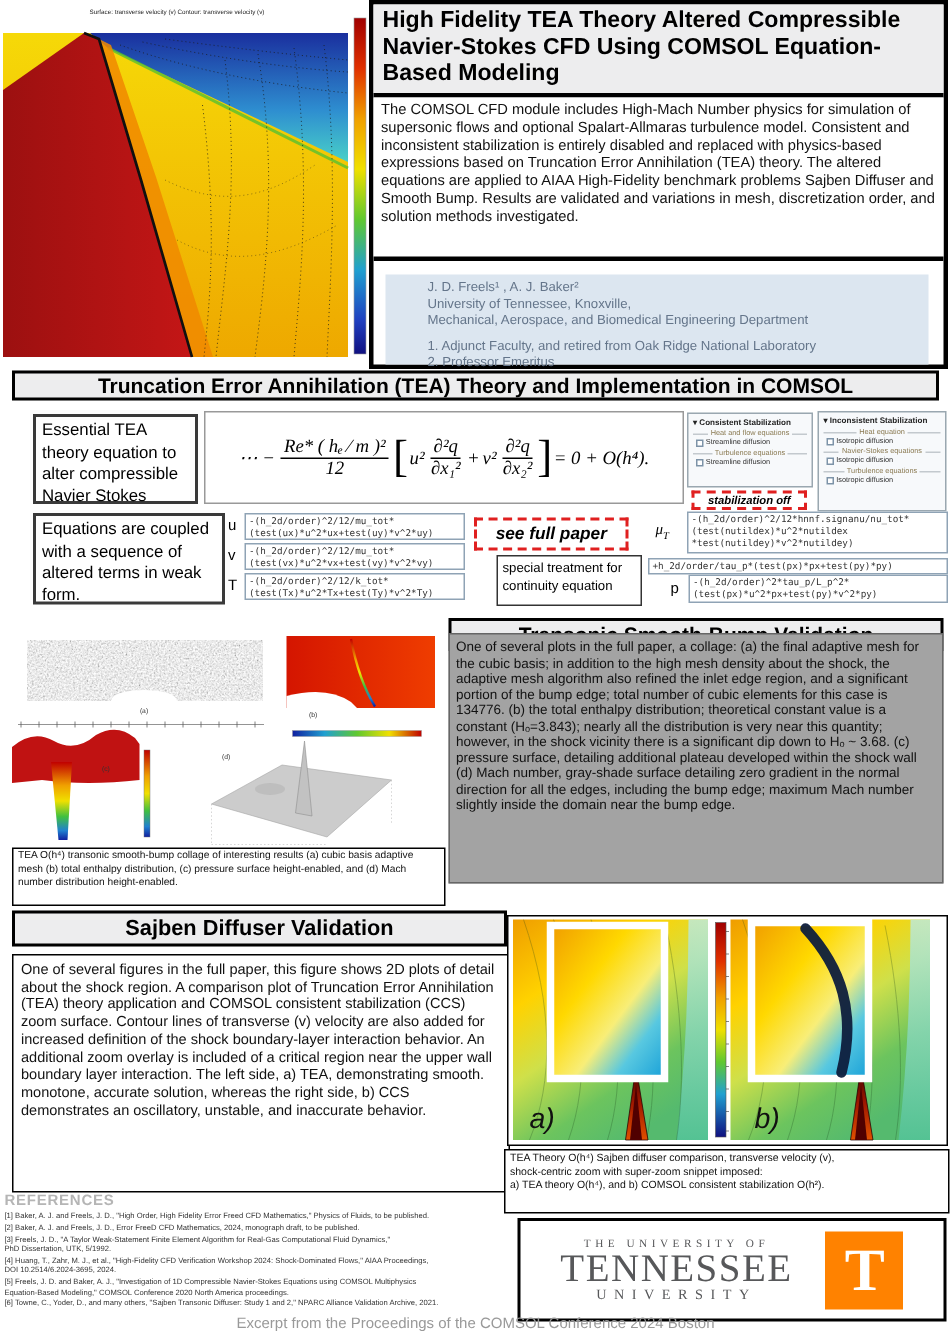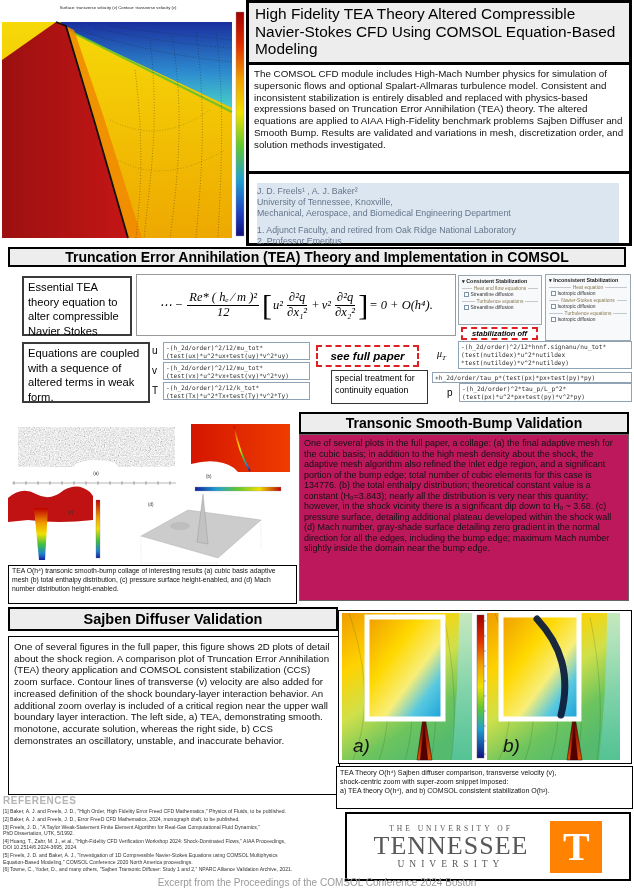--- a/index.html
+++ b/index.html
@@ -3,25 +3,25 @@
 <meta charset="utf-8">
 <style>
   *{margin:0;padding:0;box-sizing:border-box}
   body{background:#cfcfcf;font-family:"Liberation Sans",sans-serif}
   #poster{position:relative;width:634px;height:896px;background:#fff;overflow:hidden;margin:0 auto}
   .abs{position:absolute}
 
   
   #right-block{left:246px;top:0;width:386px;height:246px;border:3px solid #000;background:#fff}
   #title-box{width:100%;height:62px;background:#ededee;border-bottom:3px solid #000;padding:2px 6px}
-  #title-box h1{font-size:15.4px;line-height:1.14;font-weight:normal;color:#000}
+  #title-box h1{font-size:15.4px;line-height:1.14;font-weight:bold;color:#000}
   #abstract-box{width:100%;height:109px;border-bottom:3px solid #000;background:#fff;padding:3px 5px;
     font-size:9.8px;line-height:1.2;color:#111}
   #authors-box{position:absolute;left:8px;top:180px;width:362px;height:60px;background:#dce6f0;
-    padding:3px 0;font-size:8.8px;line-height:1.26;color:#64758a}
+    padding:3px 28px;font-size:8.8px;line-height:1.26;color:#64758a}
   #authors-box .gap{height:6px}
 
   
   .sec-hdr{border:2.5px solid #000;background:#ededee;font-weight:bold;color:#000;
     display:flex;align-items:center;justify-content:center}
 
   
   .note-box{border:2px solid #3a3a3a;background:#fff;font-size:11.2px;line-height:1.3;color:#000;padding:2px 4px}
   #eq-box{left:136px;top:274px;width:320px;height:62px;border:1px solid #999;background:#fff;
     display:flex;align-items:center;justify-content:center;font-family:"Liberation Serif",serif;
@@ -40,21 +40,21 @@
 
   
   .ui-panel{position:absolute;background:#f7f9fb;border:1px solid #9aa7b0;padding:2px 3px;font-size:4.9px;color:#333}
   .ui-title{font-weight:bold;font-size:5.4px;color:#222;margin-bottom:1px;white-space:nowrap}
   .grp{display:flex;align-items:center;gap:2px;color:#8a7a52;margin-top:1.5px;white-space:nowrap}
   .grp::before,.grp::after{content:"";flex:1;border-top:1px solid #c3c9ce;min-width:2px}
   .chk{display:flex;align-items:center;gap:2px;margin:1.5px 0 0 2px;white-space:nowrap;color:#333}
   .cbx{width:4.5px;height:4.5px;border:1px solid #7d93a8;background:#fff;flex:0 0 auto}
 
   
-  #bump-body{left:299px;top:434px;width:330px;height:167px;border:1.5px solid #666;background:#be185d;
+  #bump-body{left:299px;top:422px;width:330px;height:167px;border:1.5px solid #666;background:#a3a3a3;
     padding:3px 4px;font-size:9px;line-height:1.17;color:#111}
   .caption{position:absolute;border:1.5px solid #000;background:#fff;color:#111;padding:1px 3px}
   #bump-caption{left:8px;top:565px;width:289px;height:39px;font-size:6.8px;line-height:1.3}
   #sajben-caption{left:336px;top:766px;width:297px;height:43px;font-size:7px;line-height:1.32;white-space:pre-line}
 
   #sajben-body{left:8px;top:636px;width:332px;height:159px;border:1.5px solid #000;background:#fff;
     padding:4px 5px;font-size:9.7px;line-height:1.21;color:#111}
   #sajben-figure{left:338px;top:610px;width:294px;height:154px;border:1.5px solid #000;background:#fff}
 
   

